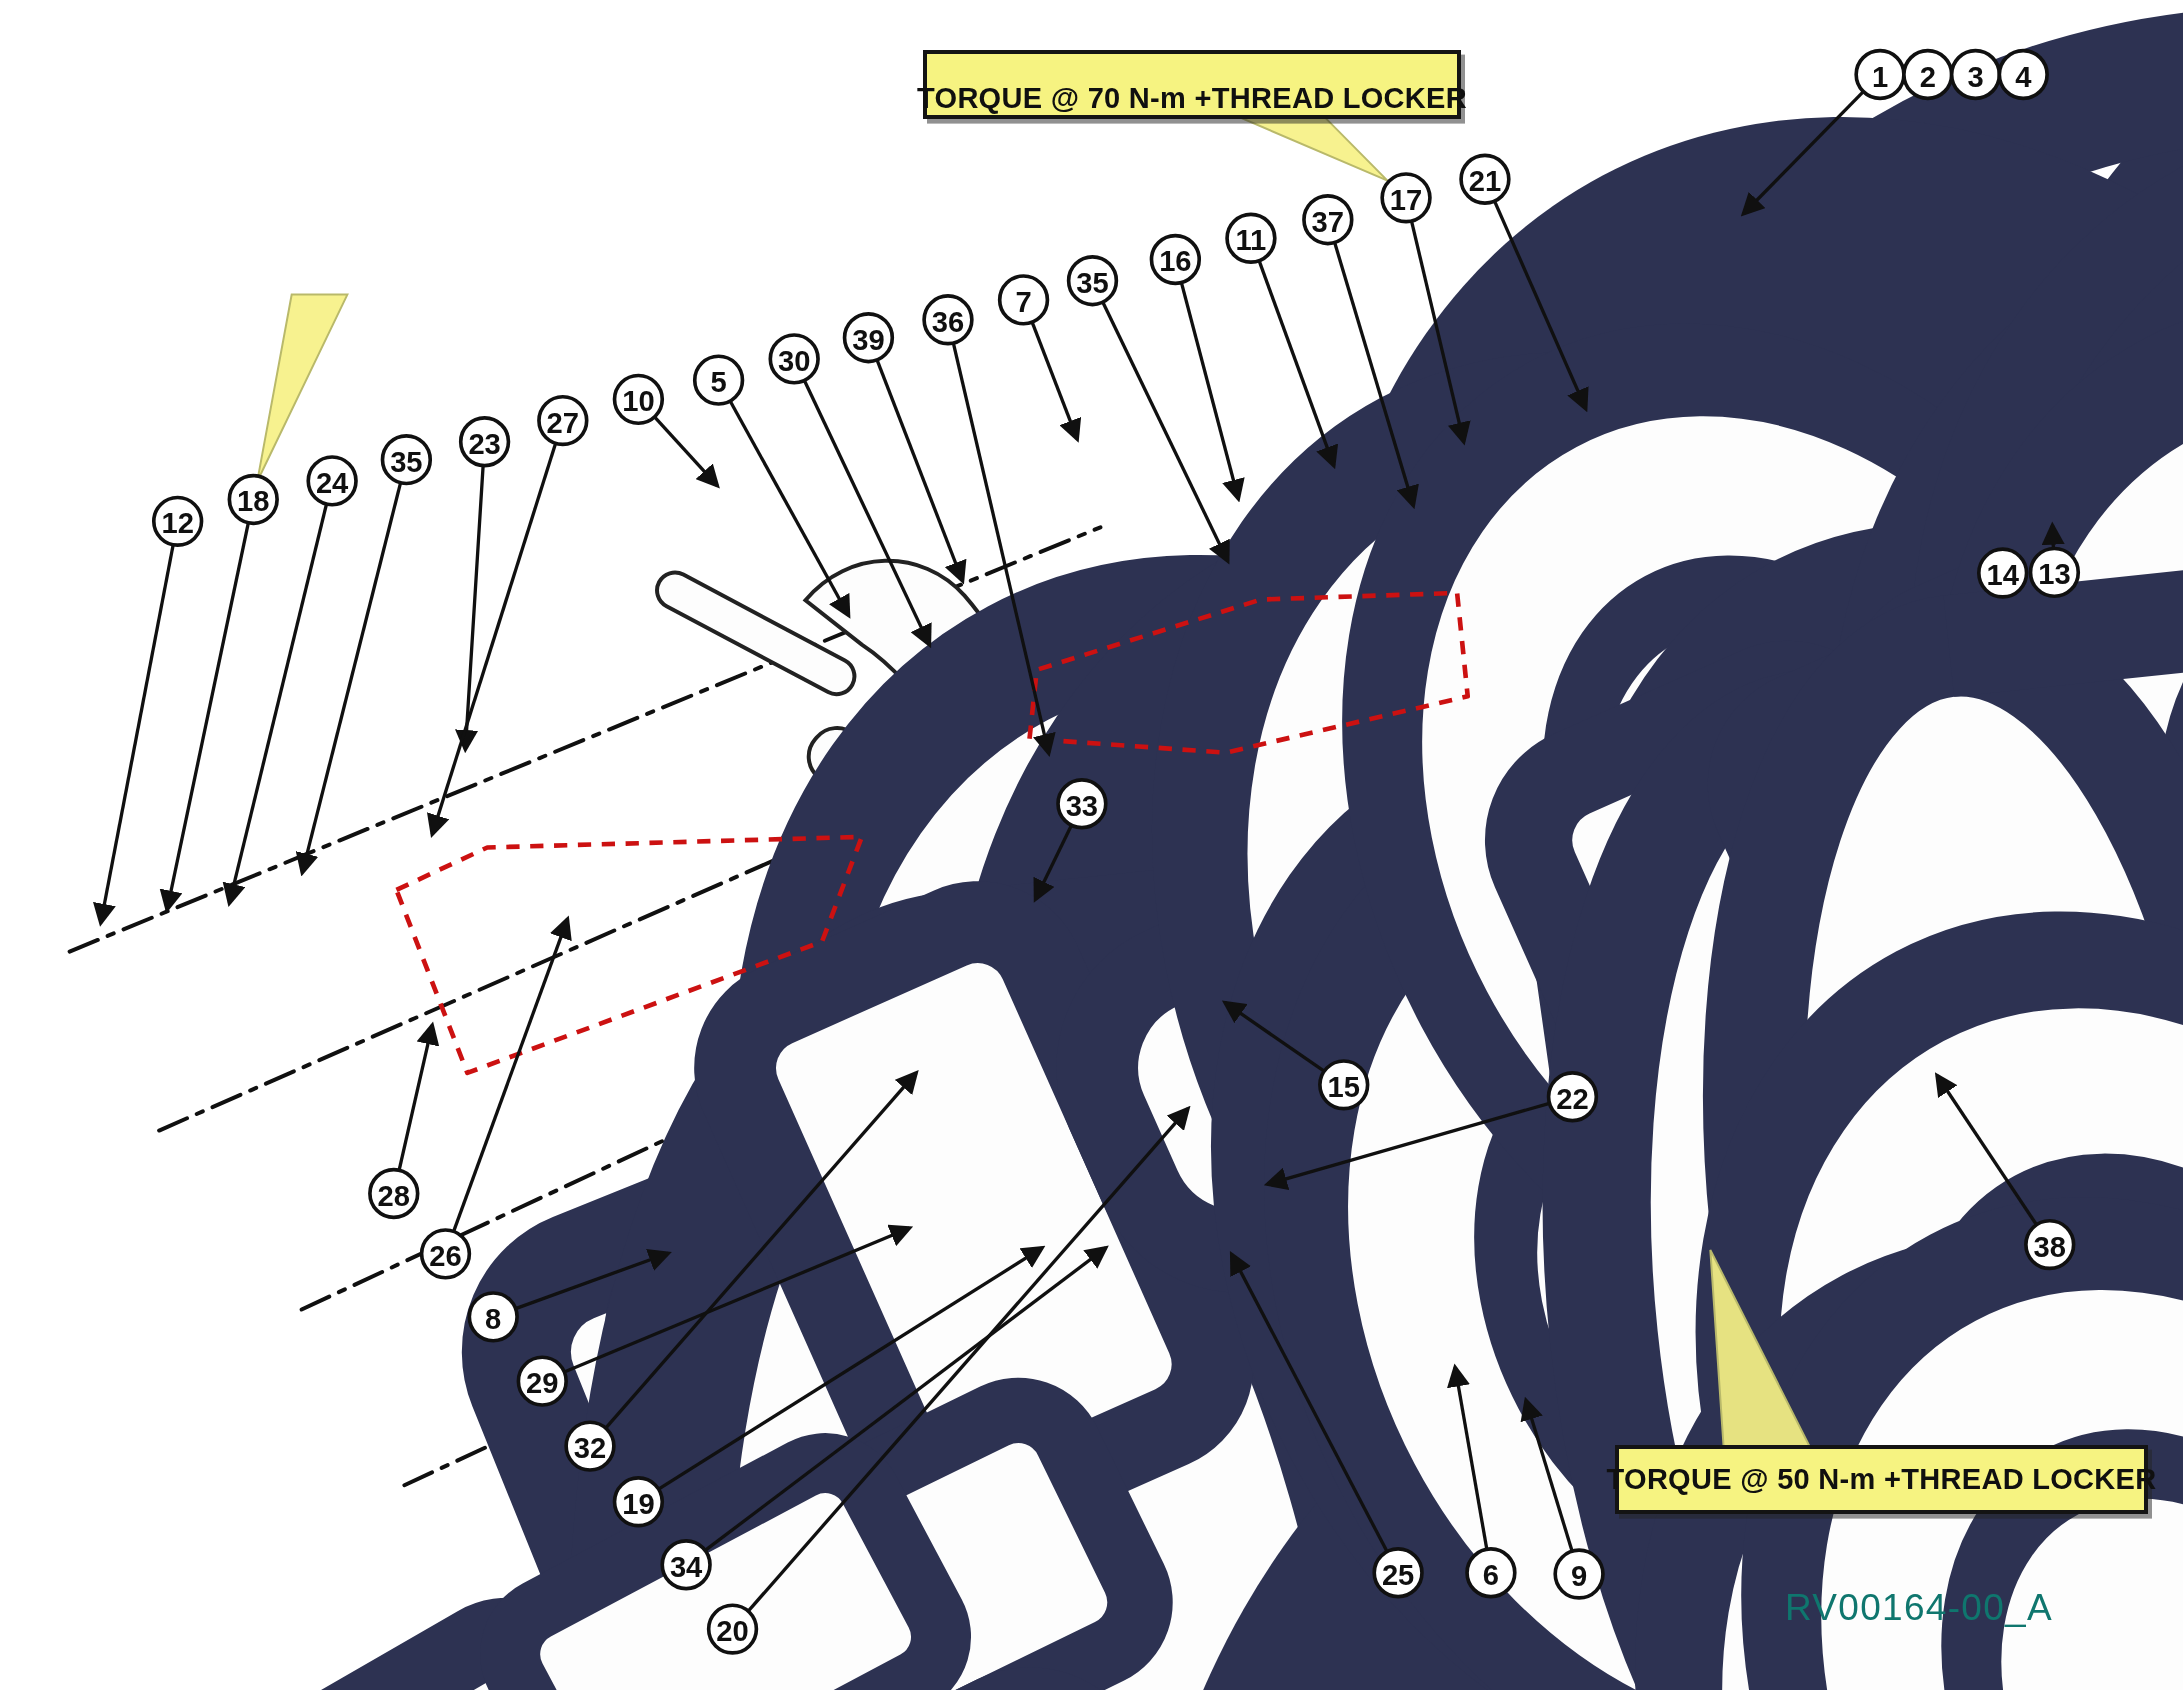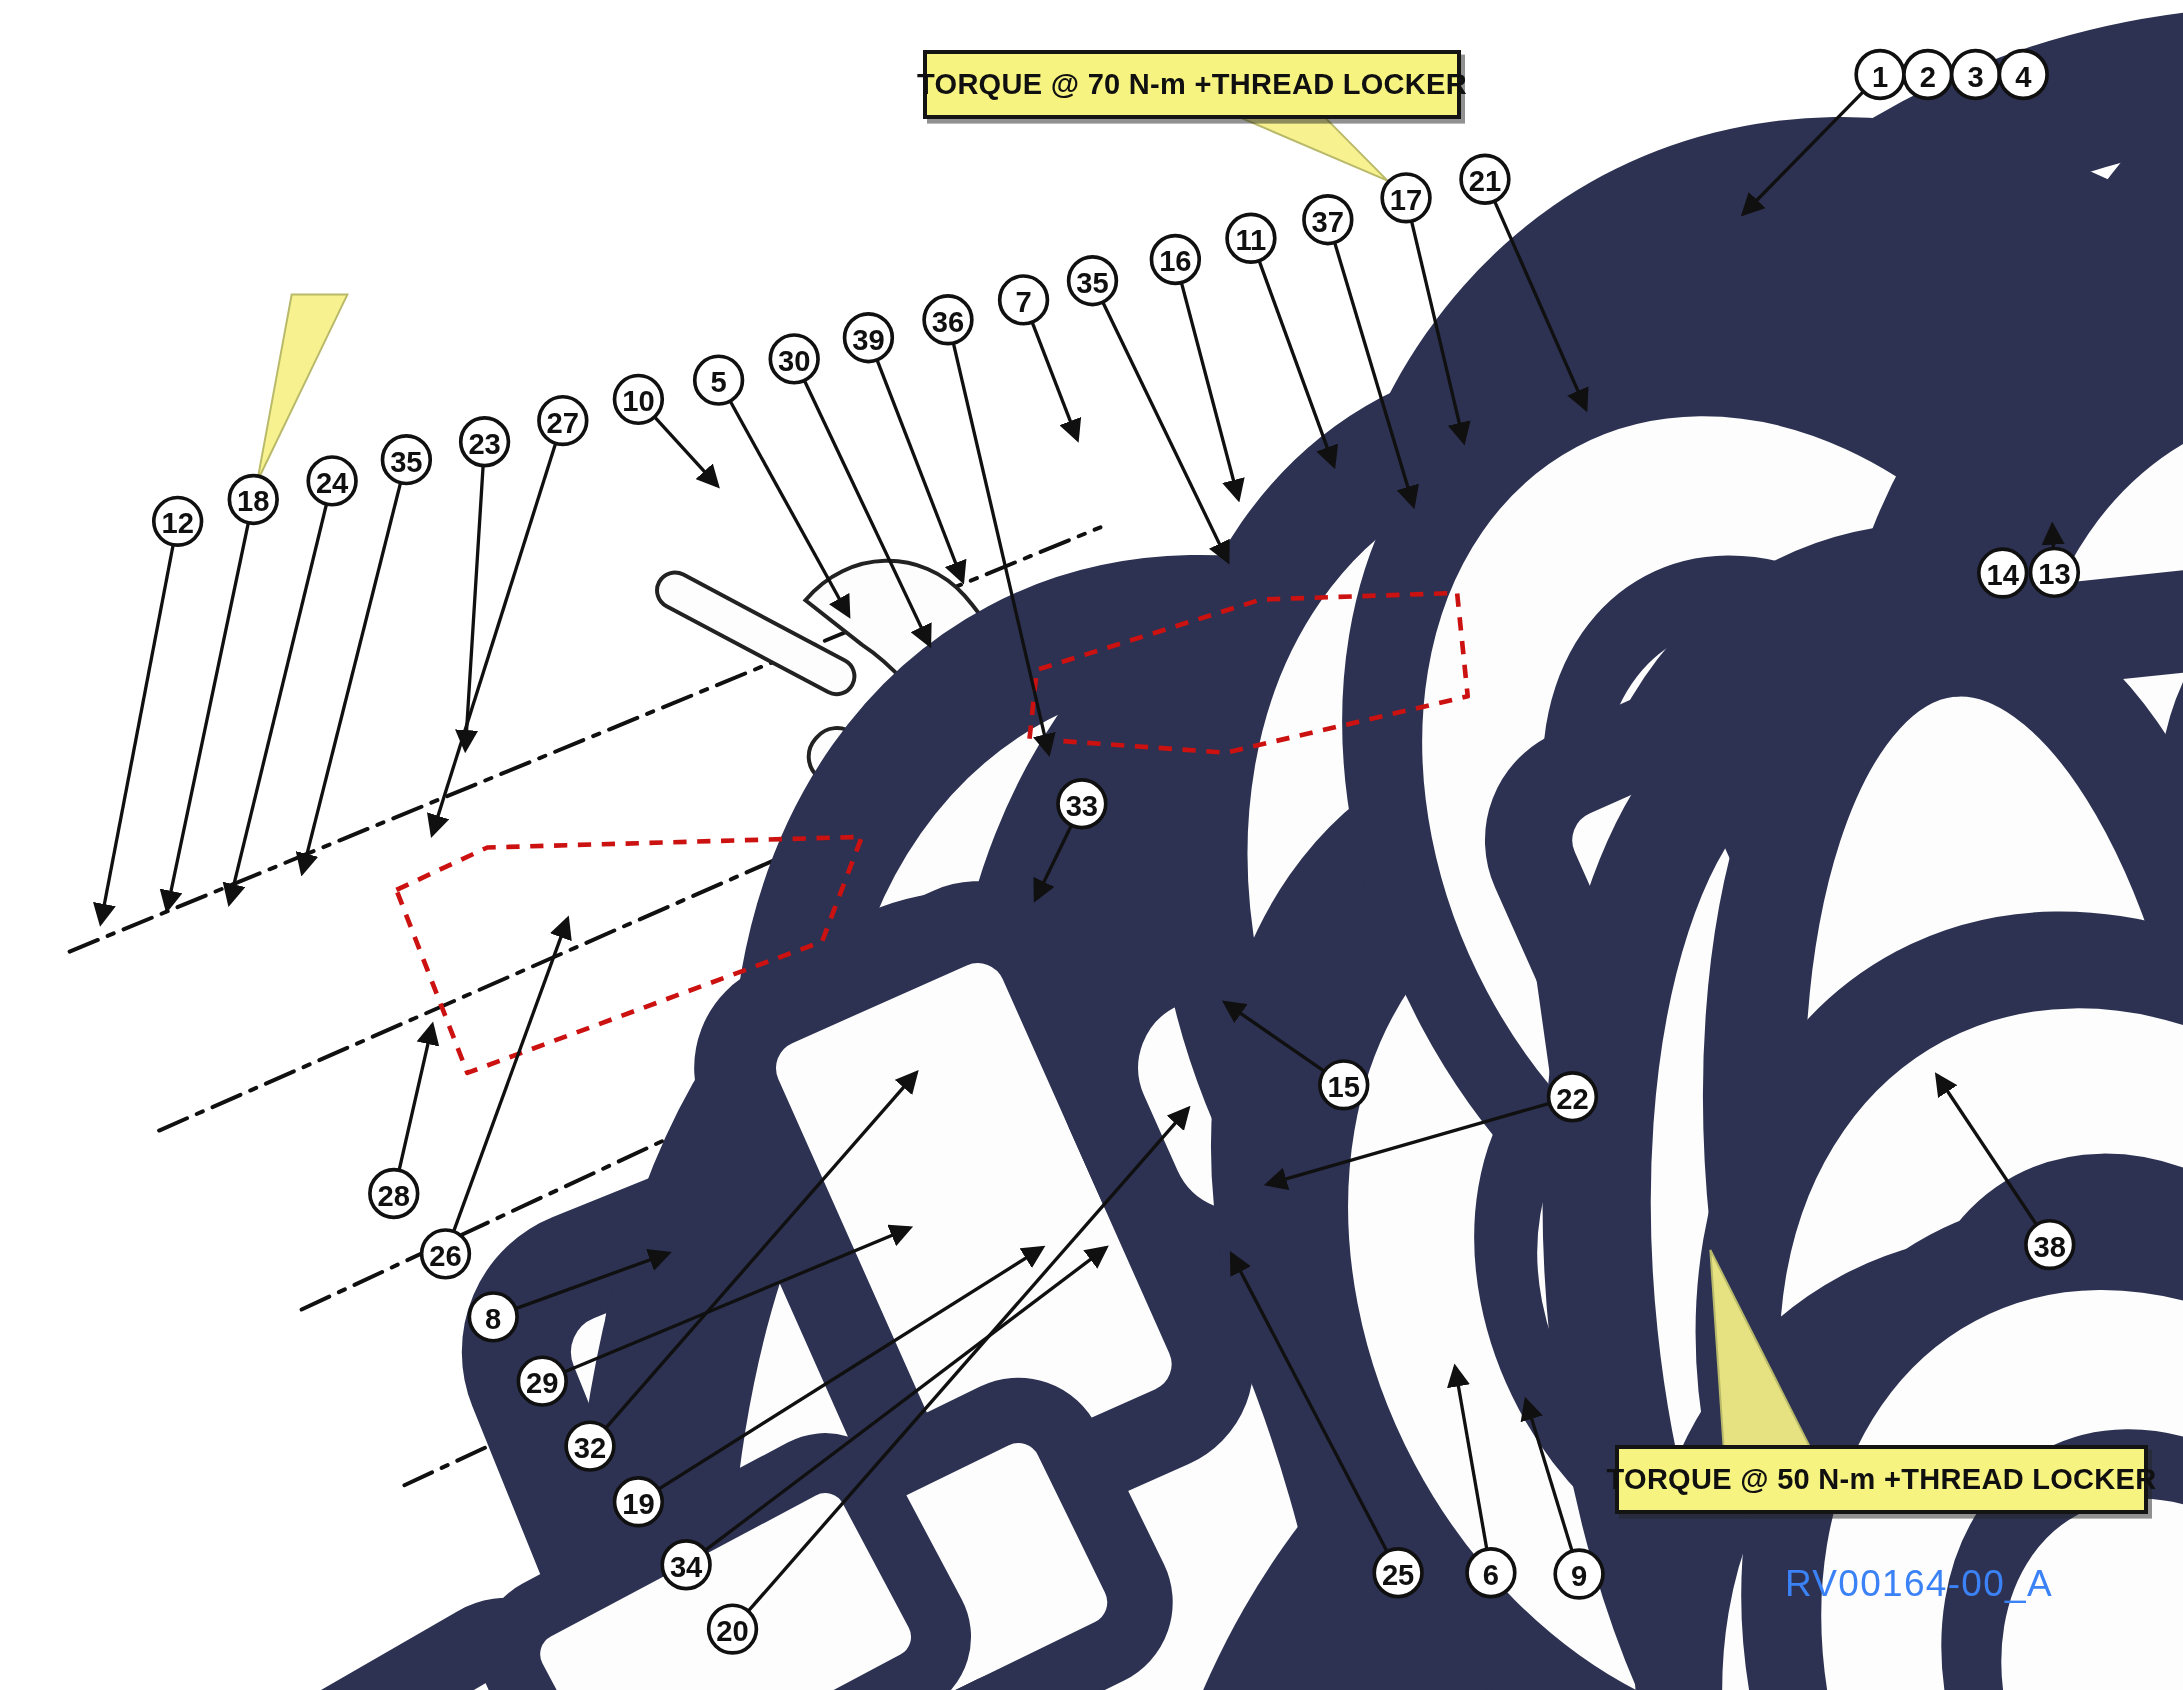--- a/index.html
+++ b/index.html
@@ -15,21 +15,21 @@
   svg.art{position:absolute;left:0;top:0;}
   .axis{stroke:#101010;stroke-width:6;stroke-dasharray:46 16 10 16;fill:none;stroke-linecap:round;}
   .leader{stroke:#101010;stroke-width:5;}
   .balloon{fill:#ffffff;stroke:#101010;stroke-width:5.5;}
   .balloon-num{font:600 44px "Liberation Sans",sans-serif;fill:#101010;text-anchor:middle;dominant-baseline:central;}
   .redbox{fill:none;stroke:#cc1111;stroke-width:7;stroke-dasharray:20 16;stroke-linejoin:round;}
   .wedge{fill:#f6f185;stroke:#b9b96a;stroke-width:3;fill-opacity:.92;}
   .torque-label{position:absolute;display:flex;align-items:center;justify-content:center;
     background:#f6f381;border:4.6px solid #141414;box-shadow:4px 4.6px 0 rgba(35,35,35,.5);
     color:#101010;font-weight:600;letter-spacing:0.3px;white-space:nowrap;}
-  .drawing-number{position:absolute;color:#3b82f6;font-size:37px;font-weight:400;letter-spacing:1.3px;}
+  .drawing-number{position:absolute;color:#0f766e;font-size:37px;font-weight:400;letter-spacing:1.3px;margin-top:24px;}
   .ink{stroke:#2d3252;fill:none;}
   .paper{fill:#fdfdfd;stroke:#222222;}
 </style>
 </head>
 <body>
 
 <div class="stage">
 
   <div class="track">
     <div class="band" style="top:46px"></div>
@@ -424,21 +424,21 @@
           <text x="3092" y="1880" class="balloon-num">38</text>
         </g>
         <line x1="1322.9906545302963" y1="542.5744381170332" x2="1452" y2="876" class="leader" marker-end="url(#arrow)"></line>
         <g>
           <circle cx="1310" cy="509" r="36" class="balloon"></circle>
           <text x="1310" y="512" class="balloon-num">39</text>
         </g>
       </g>
   </svg>
 
-  <div class="torque-label" style="left:923px;top:50px;width:530px;height:61px;font-size:29px;">
+  <div class="torque-label" style="left:923px;top:50px;width:530px;height:61px;font-size:29px;align-items:flex-end;">
     <span>TORQUE @ 70 N-m +THREAD LOCKER</span>
   </div>
   <div class="torque-label" style="left:1615px;top:1445px;width:525px;height:61px;font-size:29px;">
     <span>TORQUE @ 50 N-m +THREAD LOCKER</span>
   </div>
 
   <div class="drawing-number" style="left:1785px;top:1563px;">RV00164-00_A</div>
 </div>
 
 

